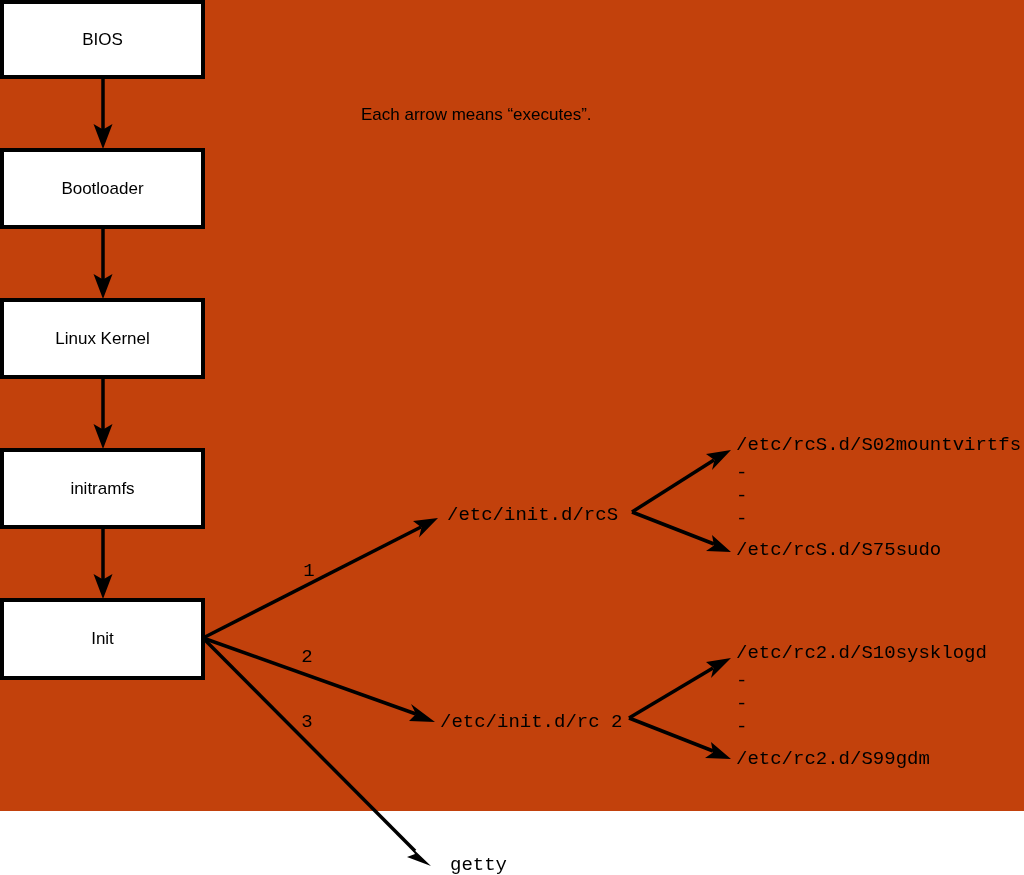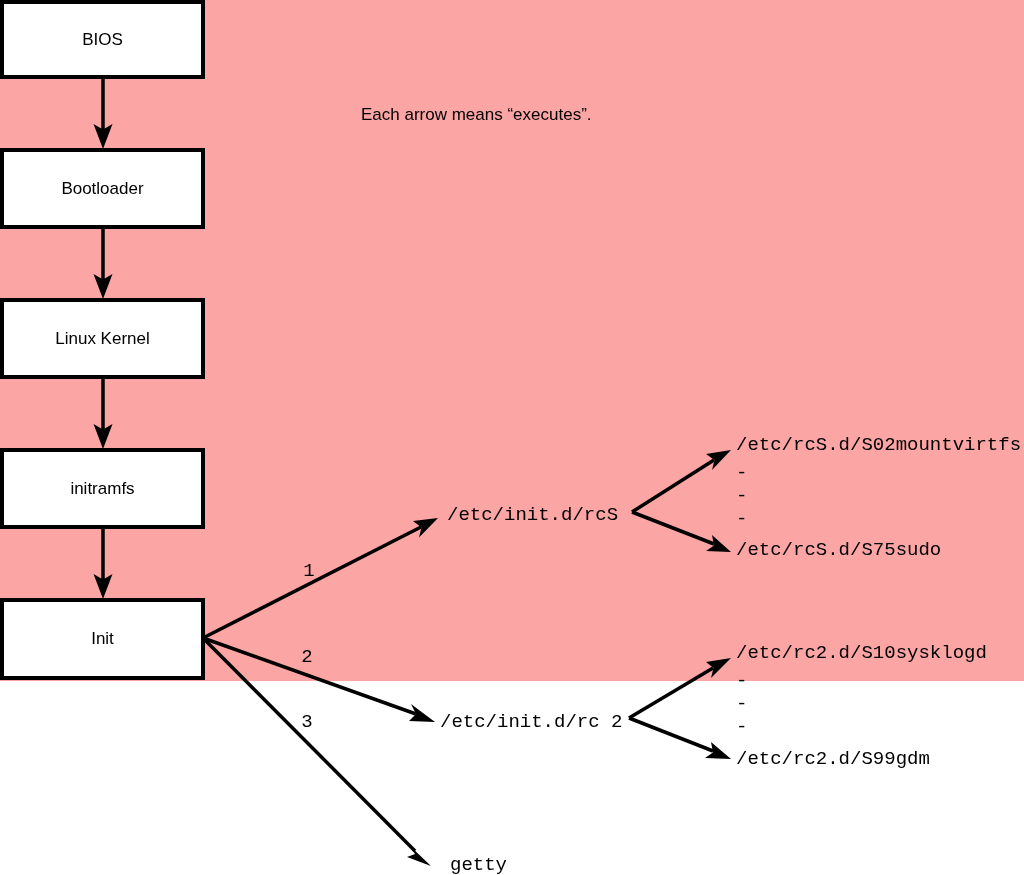--- a/index.html
+++ b/index.html
@@ -10,22 +10,22 @@
   }
   body {
     width: 1024px;
     height: 875px;
     overflow: hidden;
     font-family: "Liberation Sans", sans-serif;
   }
   #diagram-root {
     position: relative;
     width: 1024px;
-    height: 681px;
-    background: #fca5a5;
+    height: 811px;
+    background: #c2410c;
   }
   svg#boot-diagram {
     display: block;
     width: 1024px;
     height: 875px;
   }
   .box-rect {
     fill: #ffffff;
     stroke: #000000;
     stroke-width: 4;

